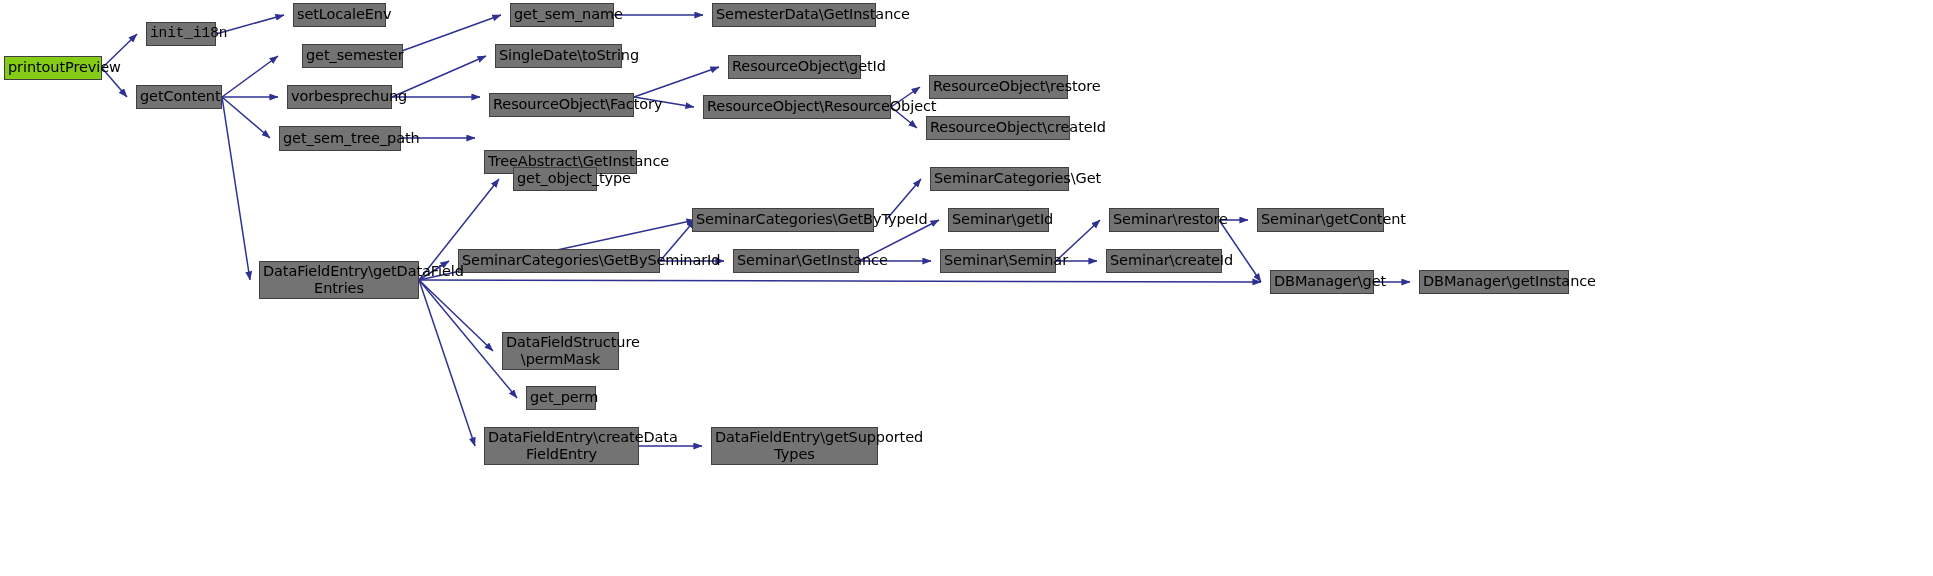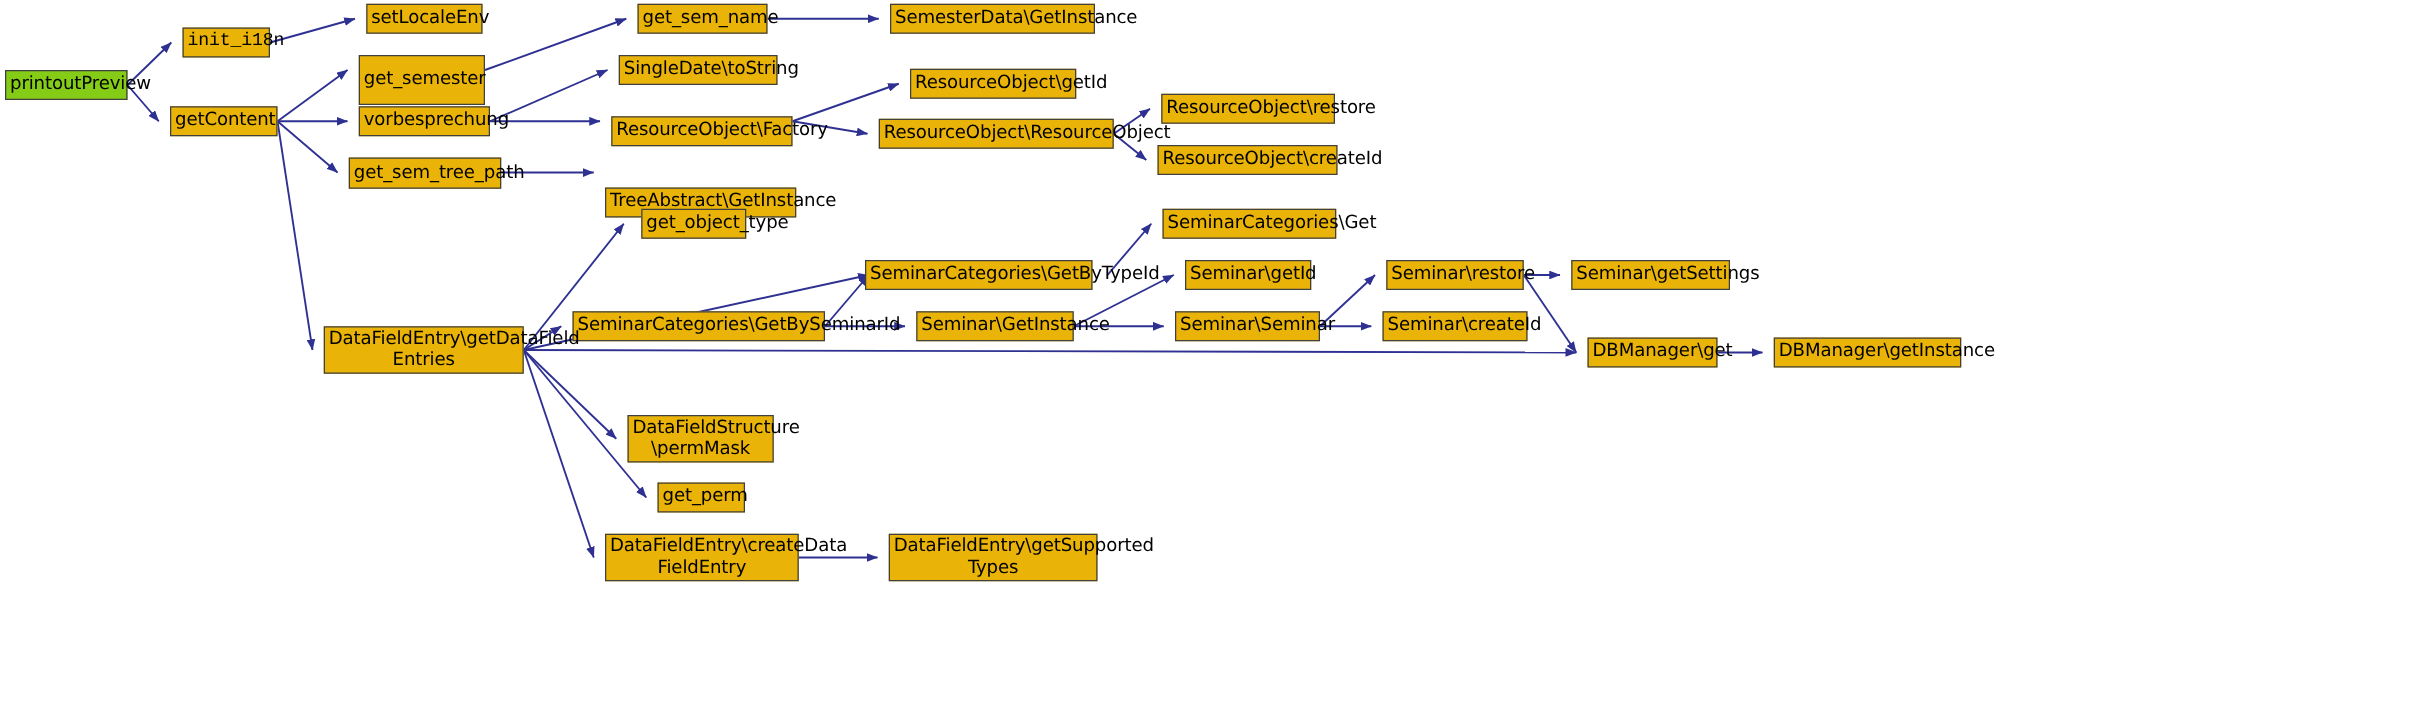--- a/index.html
+++ b/index.html
@@ -24,21 +24,21 @@
     height: 576px;
     pointer-events: none;
   }
   .node {
     position: absolute;
     box-sizing: border-box;
     display: flex;
     align-items: center;
     justify-content: center;
     text-align: center;
-    background: #eab308;
+    background: #737373;
     border: 1px solid #404040;
     color: #000000;
     font-size: 14.5px;
     line-height: 1.18;
     letter-spacing: -0.1px;
     white-space: pre-line;
     padding: 0 3px;
   }
   .node.root {
     background: #84cc16;
@@ -94,42 +94,42 @@
         <path d="M 1219 220 L 1261 282" fill="none" stroke="#2e3192" stroke-width="1.5" marker-end="url(#arrowhead)"></path>
         <path d="M 1374 282 L 1410 282" fill="none" stroke="#2e3192" stroke-width="1.5" marker-end="url(#arrowhead)"></path>
         <path d="M 639 446 L 702 446" fill="none" stroke="#2e3192" stroke-width="1.5" marker-end="url(#arrowhead)"></path>
       </g>
   </svg>
   <div id="node-group">
       <div class="node root" style="left: 4px; top: 56px; width: 98px; height: 24px;"><span class="node-label">printoutPreview</span></div>
       <div class="node" style="left: 146px; top: 22px; width: 70px; height: 24px; font-family: Liberation Mono, monospace;"><span class="node-label">init_i18n</span></div>
       <div class="node" style="left: 136px; top: 85px; width: 86px; height: 24px;"><span class="node-label">getContent</span></div>
       <div class="node" style="left: 293px; top: 3px; width: 93px; height: 24px;"><span class="node-label">setLocaleEnv</span></div>
-      <div class="node" style="left: 287px; top: 44px; width: 101px; height: 40px;"><span class="node-label">get_semester</span></div>
+      <div class="node" style="left: 302px; top: 44px; width: 101px; height: 24px;"><span class="node-label">get_semester</span></div>
       <div class="node" style="left: 287px; top: 85px; width: 105px; height: 24px;"><span class="node-label">vorbesprechung</span></div>
       <div class="node" style="left: 279px; top: 126px; width: 122px; height: 25px;"><span class="node-label">get_sem_tree_path</span></div>
       <div class="node" style="left: 510px; top: 3px; width: 104px; height: 24px;"><span class="node-label">get_sem_name</span></div>
       <div class="node" style="left: 495px; top: 44px; width: 127px; height: 24px;"><span class="node-label">SingleDate\toString</span></div>
       <div class="node" style="left: 489px; top: 93px; width: 145px; height: 24px;"><span class="node-label">ResourceObject\Factory</span></div>
       <div class="node" style="left: 484px; top: 126px; width: 153px; height: 24px; margin-top: 24px;"><span class="node-label">TreeAbstract\GetInstance</span></div>
       <div class="node" style="left: 712px; top: 3px; width: 164px; height: 24px;"><span class="node-label">SemesterData\GetInstance</span></div>
       <div class="node" style="left: 728px; top: 55px; width: 133px; height: 24px;"><span class="node-label">ResourceObject\getId</span></div>
       <div class="node" style="left: 703px; top: 95px; width: 188px; height: 24px;"><span class="node-label">ResourceObject\ResourceObject</span></div>
       <div class="node" style="left: 929px; top: 75px; width: 139px; height: 24px;"><span class="node-label">ResourceObject\restore</span></div>
       <div class="node" style="left: 926px; top: 116px; width: 144px; height: 24px; text-align: center;"><span class="node-label">ResourceObject\createId</span></div>
       <div class="node" style="left: 513px; top: 167px; width: 84px; height: 24px; justify-content: flex-end;"><span class="node-label">get_object_type</span></div>
       <div class="node" style="left: 692px; top: 208px; width: 182px; height: 24px; text-align: right;"><span class="node-label">SeminarCategories\GetByTypeId</span></div>
       <div class="node" style="left: 458px; top: 249px; width: 202px; height: 24px;"><span class="node-label">SeminarCategories\GetBySeminarId</span></div>
       <div class="node" style="left: 930px; top: 167px; width: 139px; height: 24px;"><span class="node-label">SeminarCategories\Get</span></div>
       <div class="node" style="left: 948px; top: 208px; width: 101px; height: 24px;"><span class="node-label">Seminar\getId</span></div>
       <div class="node" style="left: 733px; top: 249px; width: 126px; height: 24px;"><span class="node-label">Seminar\GetInstance</span></div>
       <div class="node" style="left: 940px; top: 249px; width: 116px; height: 24px;"><span class="node-label">Seminar\Seminar</span></div>
       <div class="node" style="left: 1109px; top: 208px; width: 110px; height: 24px;"><span class="node-label">Seminar\restore</span></div>
       <div class="node" style="left: 1106px; top: 249px; width: 116px; height: 24px;"><span class="node-label">Seminar\createId</span></div>
-      <div class="node" style="left: 1257px; top: 208px; width: 127px; height: 24px;"><span class="node-label">Seminar\getSettings</span></div>
+      <div class="node" style="left: 1257px; top: 208px; width: 127px; height: 24px;"><span class="node-label">Seminar\getContent</span></div>
       <div class="node" style="left: 1270px; top: 270px; width: 104px; height: 24px;"><span class="node-label">DBManager\get</span></div>
       <div class="node" style="left: 1419px; top: 270px; width: 150px; height: 24px;"><span class="node-label">DBManager\getInstance</span></div>
       <div class="node" style="left: 259px; top: 261px; width: 160px; height: 38px;"><span class="node-label">DataFieldEntry\getDataField
 Entries</span></div>
       <div class="node" style="left: 502px; top: 332px; width: 117px; height: 38px;"><span class="node-label">DataFieldStructure
 \permMask</span></div>
       <div class="node" style="left: 526px; top: 386px; width: 70px; height: 24px;"><span class="node-label">get_perm</span></div>
       <div class="node" style="left: 484px; top: 427px; width: 155px; height: 38px;"><span class="node-label">DataFieldEntry\createData
 FieldEntry</span></div>
       <div class="node" style="left: 711px; top: 427px; width: 167px; height: 38px;"><span class="node-label">DataFieldEntry\getSupported

